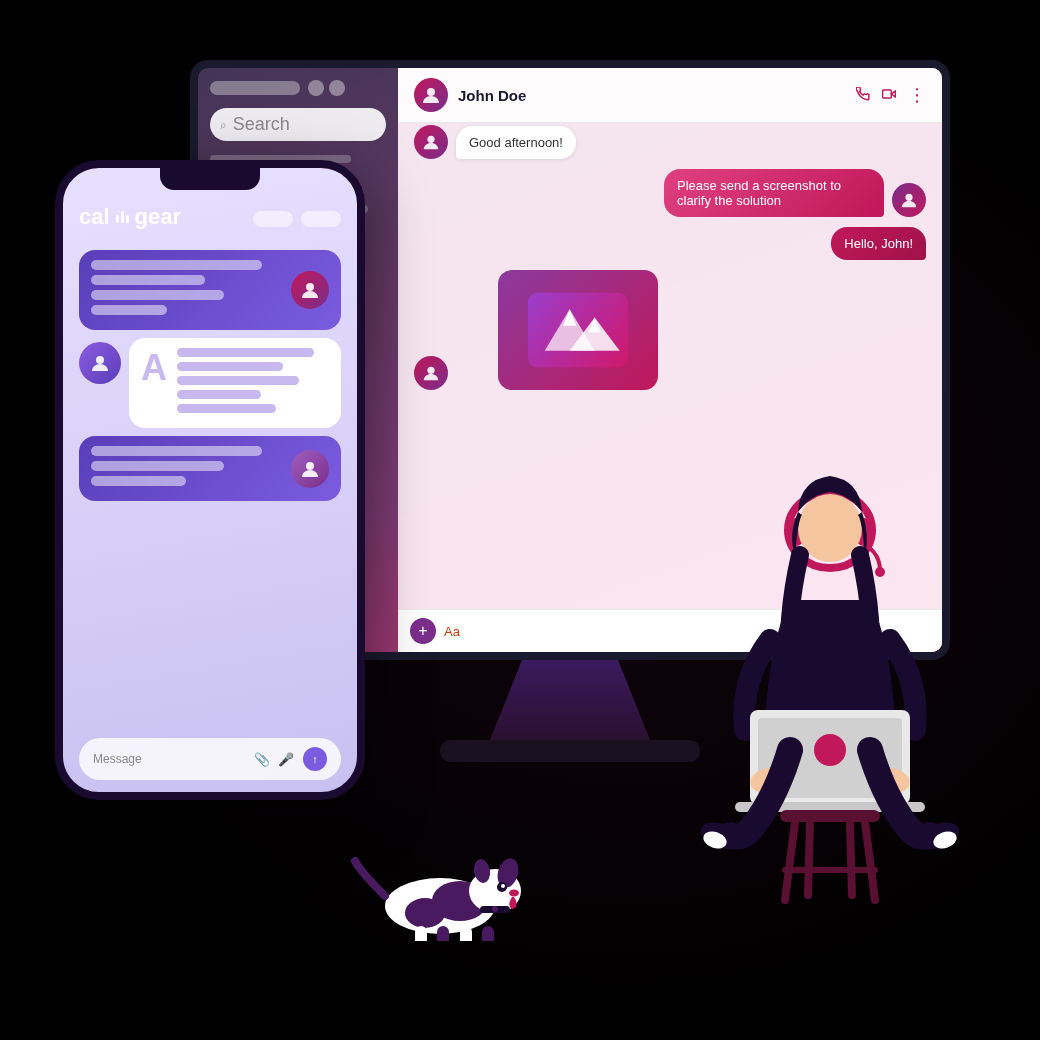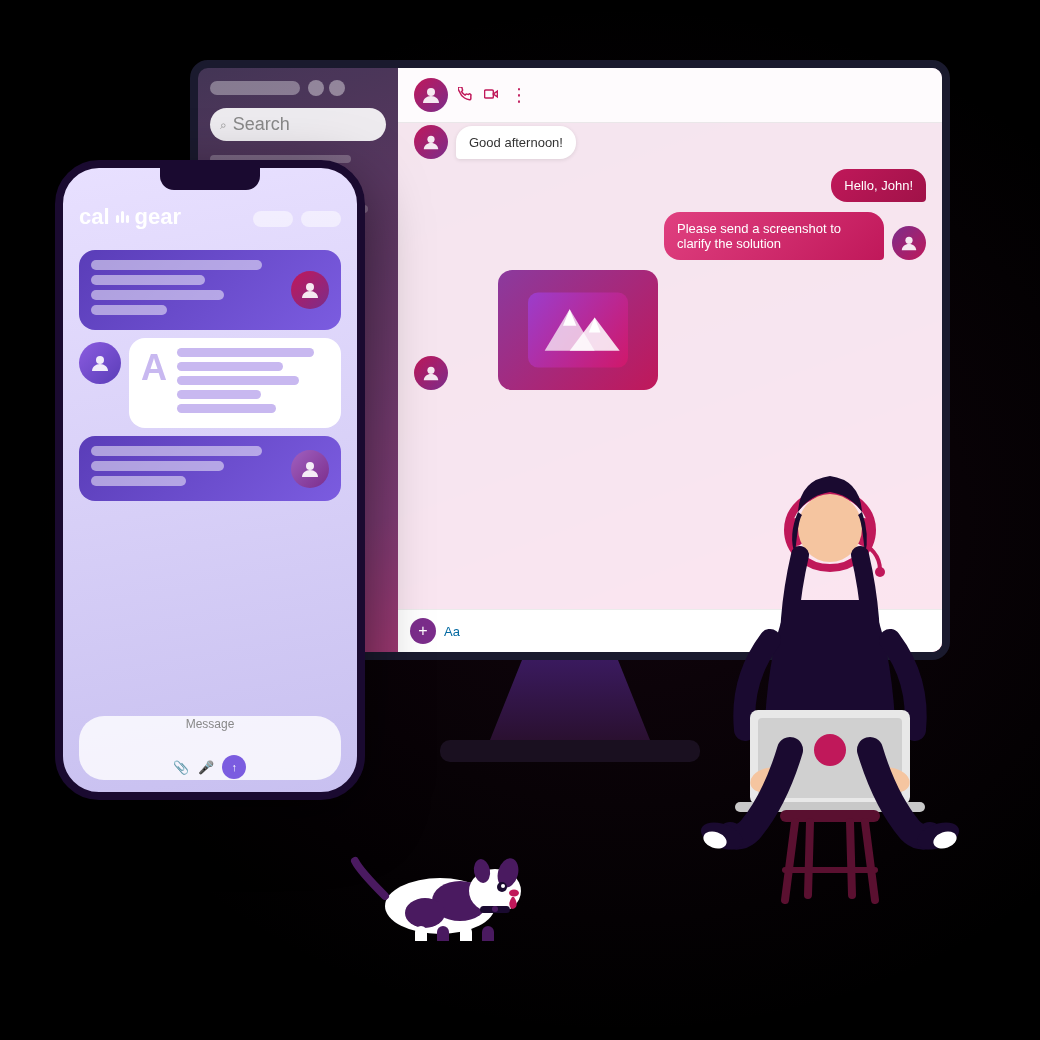--- a/index.html
+++ b/index.html
@@ -251,21 +251,21 @@
       background: #7b2d8b;
       color: white;
       display: flex;
       align-items: center;
       justify-content: center;
       font-size: 16px;
       flex-shrink: 0;
     }
 
     .input-placeholder {
-      color: #0369a1;
+      color: #c2410c;
       font-size: 13px;
       flex: 1;
     }
 
     
     .phone {
       position: absolute;
       left: 55px;
       top: 160px;
       width: 310px;
@@ -424,26 +424,25 @@
     .phone-card-white-bar {
       height: 9px;
       background: #c8b8f0;
       border-radius: 5px;
       margin-bottom: 5px;
     }
 
     .phone-message-bar {
       background: rgba(255,255,255,0.8);
       border-radius: 25px;
-      padding: 1px 14px;
-      display: flex;
-      align-items: center;
-      gap: 24px;
+      padding: 9px 14px;
+      display: flex;
+      align-items: center;
+      gap: 0;
       margin-top: auto;
-      flex-direction: column;
     }
 
     .phone-msg-text {
       font-size: 12px;
       color: #888;
       flex: 1;
     }
 
     .phone-msg-icons {
       display: flex;
@@ -533,20 +532,21 @@
         </div>
 
         <div class="chat-main">
           <div class="chat-header">
             <div class="chat-avatar-sm">
               <svg width="20" height="20" viewBox="0 0 20 20" fill="none">
                 <circle cx="10" cy="7" r="4" fill="rgba(255,255,255,0.9)"></circle>
                 <path d="M2 18c0-4 3.6-7 8-7s8 3 8 7" fill="rgba(255,255,255,0.9)"></path>
               </svg>
             </div>
+            <div class="chat-header-name">John Doe</div>
             <div class="chat-header-icons">
               <span class="header-icon">
                 <svg width="14" height="14" viewBox="0 0 24 24" fill="none" stroke="#c0185a" stroke-width="2.5" stroke-linecap="round">
                   <path d="M22 16.92v3a2 2 0 01-2.18 2 19.79 19.79 0 01-8.63-3.07A19.5 19.5 0 013.07 8.81 19.79 19.79 0 01.07 2.18 2 2 0 012 0h3a2 2 0 012 1.72 12.84 12.84 0 00.7 2.81 2 2 0 01-.45 2.11L6.09 7.91a16 16 0 006 6l1.27-1.27a2 2 0 012.11-.45 12.84 12.84 0 002.81.7A2 2 0 0122 14.92z"></path>
                 </svg>
               </span>
               <span class="header-icon">
                 <svg width="14" height="14" viewBox="0 0 24 24" fill="none" stroke="#c0185a" stroke-width="2.5">
                   <polygon points="23 7 16 12 23 17 23 7"></polygon>
                   <rect x="1" y="5" width="15" height="14" rx="2" ry="2"></rect>
@@ -562,31 +562,31 @@
               <div class="chat-avatar-sm">
                 <svg width="18" height="18" viewBox="0 0 20 20" fill="none">
                   <circle cx="10" cy="7" r="4" fill="rgba(255,255,255,0.9)"></circle>
                   <path d="M2 18c0-4 3.6-7 8-7s8 3 8 7" fill="rgba(255,255,255,0.9)"></path>
                 </svg>
               </div>
               <div class="msg-bubble left">Good afternoon!</div>
             </div>
 
             <div class="msg-row right">
-              <div class="msg-bubble right">Hello, John!</div>
-            </div>
-
-            <div class="msg-row right">
               <div class="chat-avatar-sm" style="background:linear-gradient(135deg,#7b2d8b,#c0185a);">
                 <svg width="18" height="18" viewBox="0 0 20 20" fill="none">
                   <circle cx="10" cy="7" r="4" fill="rgba(255,255,255,0.9)"></circle>
                   <path d="M2 18c0-4 3.6-7 8-7s8 3 8 7" fill="rgba(255,255,255,0.9)"></path>
                 </svg>
               </div>
               <div class="msg-bubble right pink">Please send a screenshot to clarify the solution</div>
+            </div>
+
+            <div class="msg-row right">
+              <div class="msg-bubble right">Hello, John!</div>
             </div>
 
             <div class="msg-row">
               <div class="chat-avatar-sm">
                 <svg width="18" height="18" viewBox="0 0 20 20" fill="none">
                   <circle cx="10" cy="7" r="4" fill="rgba(255,255,255,0.9)"></circle>
                   <path d="M2 18c0-4 3.6-7 8-7s8 3 8 7" fill="rgba(255,255,255,0.9)"></path>
                 </svg>
               </div>
               <div class="msg-image">

